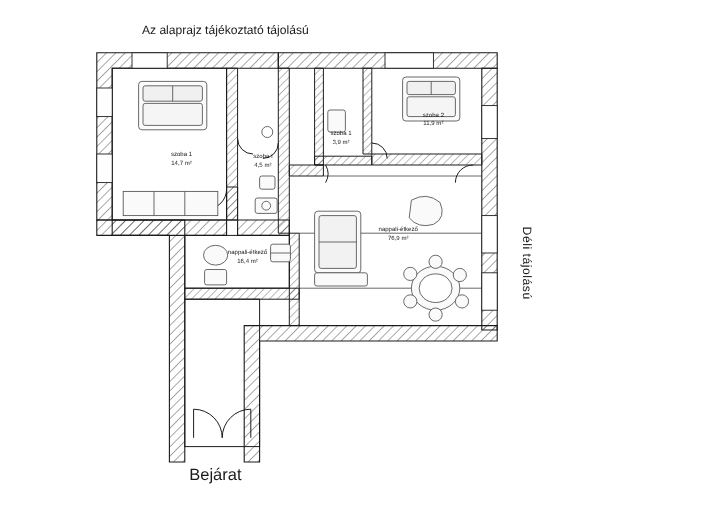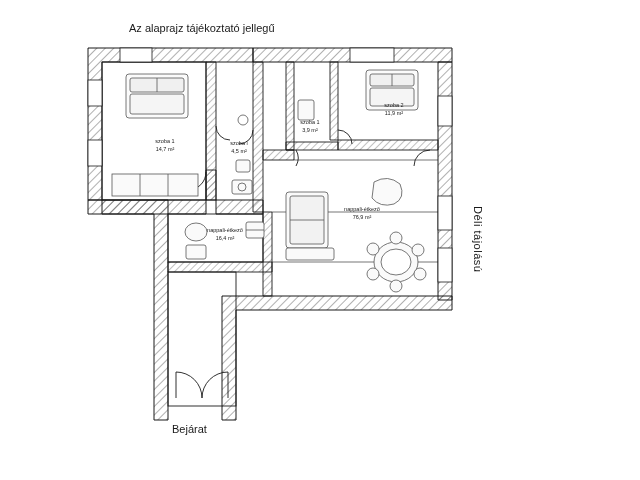--- a/index.html
+++ b/index.html
@@ -27,21 +27,21 @@
     color: #1a1a1a;
     white-space: nowrap;
   }
   #title-top {
     left: 129px;
     top: 22px;
   }
   #label-entrance {
     left: 172px;
     top: 423px;
-    font-size: 11px;
+    font-size: 15px;
   }
   #label-orientation {
     left: 472px;
     top: 206px;
     writing-mode: vertical-rl;
     font-size: 11px;
     letter-spacing: 0.5px;
   }
   .room-label {
     position: absolute;
@@ -181,21 +181,21 @@
     <ellipse cx="396" cy="262" rx="15" ry="13" fill="#ffffff"></ellipse>
     <circle cx="396" cy="238" r="6" fill="#fafafa"></circle>
     <circle cx="418" cy="250" r="6" fill="#fafafa"></circle>
     <circle cx="420" cy="274" r="6" fill="#fafafa"></circle>
     <circle cx="396" cy="286" r="6" fill="#fafafa"></circle>
     <circle cx="373" cy="274" r="6" fill="#fafafa"></circle>
     <circle cx="373" cy="249" r="6" fill="#fafafa"></circle>
   </g>
 </svg>
 
-<div class="title-text" id="title-top">Az alaprajz tájékoztató jellegű</div>
+<div class="title-text" id="title-top">Az alaprajz tájékoztató tájolású</div>
 <div class="title-text" id="label-entrance">Bejárat</div>
 <div class="title-text" id="label-orientation">Déli tájolású</div>
 
 <div id="room-labels">
     <div class="room-label" style="left: 165px; top: 146px;">
       <span class="rm-name">szoba 1</span>
       <span class="rm-area">14,7 m²</span>
     </div>
     <div class="room-label" style="left: 239px; top: 148px;">
       <span class="rm-name">szoba i</span>

